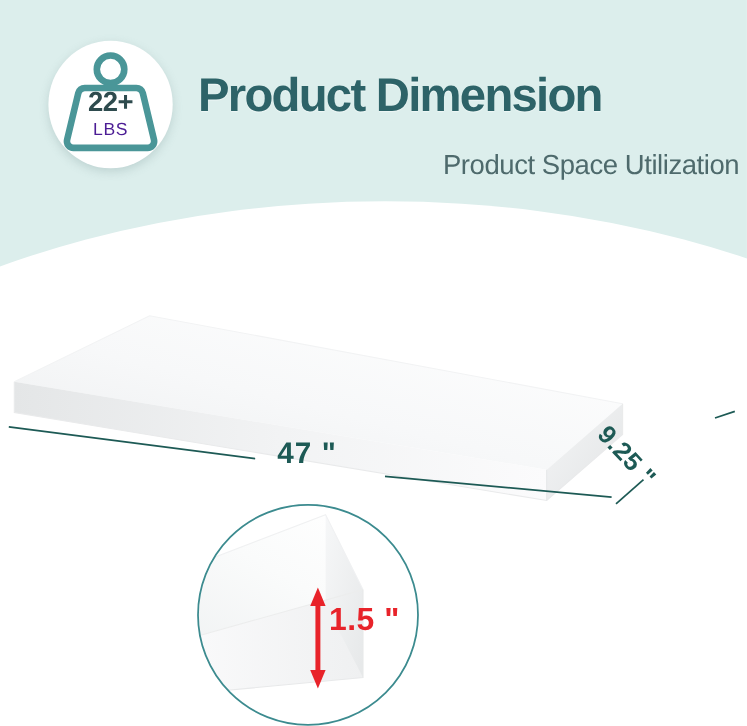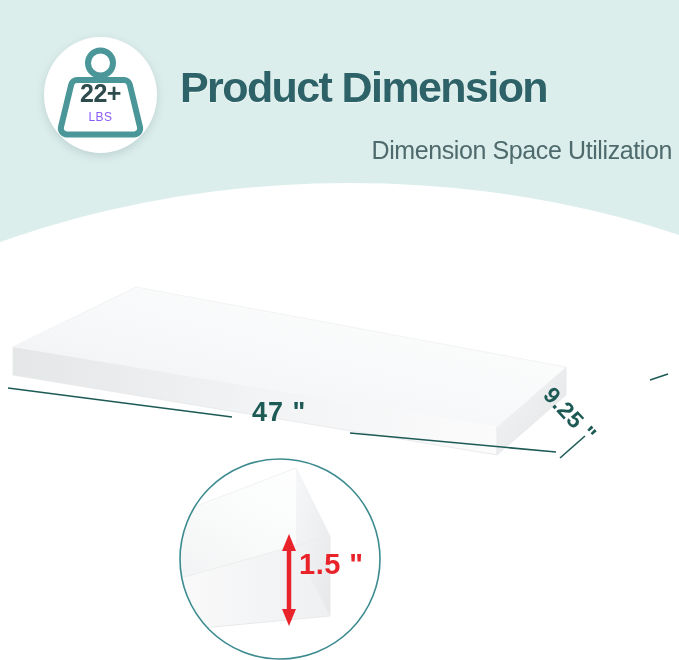--- a/index.html
+++ b/index.html
@@ -35,21 +35,21 @@
     box-shadow:0 3px 9px rgba(120,150,150,.30);
   }
   .badge-svg{position:absolute;left:0;top:0;}
   .badge-num{
     position:absolute;left:0;top:44px;width:113px;
     text-align:center;font-size:25px;font-weight:bold;color:#2e4b4e;
     letter-spacing:-.5px;line-height:1;
   }
   .badge-unit{
     position:absolute;left:0;top:74px;width:113px;
-    text-align:center;font-size:12px;font-weight:normal;color:#8b5cf6;
+    text-align:center;font-size:16px;font-weight:normal;color:#4c1d95;
     letter-spacing:.5px;line-height:1;
   }
 
   
   .headline{
     position:absolute;left:180px;top:66px;
     font-size:43px;font-weight:bold;color:#2d6368;
     letter-spacing:-1.6px;line-height:1;
     white-space:nowrap;
     text-shadow:0 1px 1px rgba(255,255,255,.55);
@@ -98,21 +98,21 @@
     <div class="badge-disc"></div>
     <svg class="badge-svg" width="113" height="116" viewBox="0 0 113 116">
       <circle cx="56.5" cy="26" r="12.5" fill="none" stroke="#4a9698" stroke-width="6"></circle>
       <path d="M33 43 H80 a6 6 0 0 1 5.8 4.6 L96 90 a6 6 0 0 1 -5.9 7.4 H22.9 A6 6 0 0 1 17 90 L27.2 47.6 A6 6 0 0 1 33 43 Z" fill="#ffffff" stroke="#4a9698" stroke-width="6" stroke-linejoin="round"></path>
     </svg>
     <div class="badge-num">22+</div>
     <div class="badge-unit">LBS</div>
   </div>
 
   <div class="headline">Product Dimension</div>
-  <div class="subhead">Dimension Space Utilization</div>
+  <div class="subhead">Product Space Utilization</div>
 
   <svg class="shelf-svg" width="679" height="240" viewBox="0 0 679 240">
     <defs>
       <linearGradient id="gTop" x1="0" y1="1" x2="1" y2="0">
         <stop offset="0" stop-color="#eceeef"></stop>
         <stop offset="0.45" stop-color="#f7f8f9"></stop>
         <stop offset="1" stop-color="#ffffff"></stop>
       </linearGradient>
       <linearGradient id="gFront" x1="0" y1="0" x2="1" y2="0">
         <stop offset="0" stop-color="#e4e6e7"></stop>

